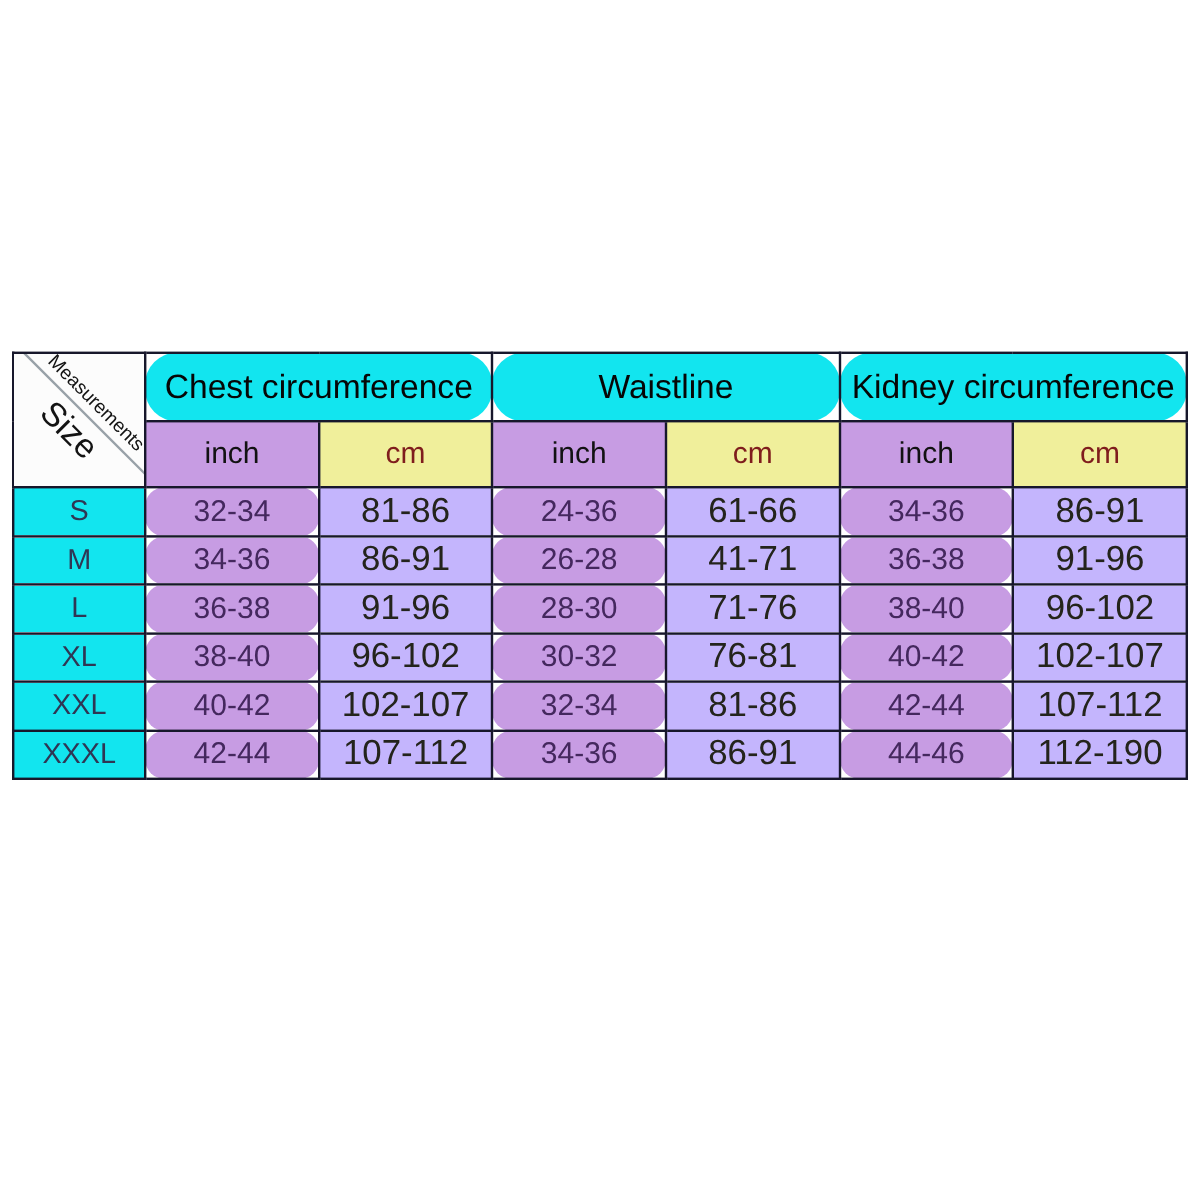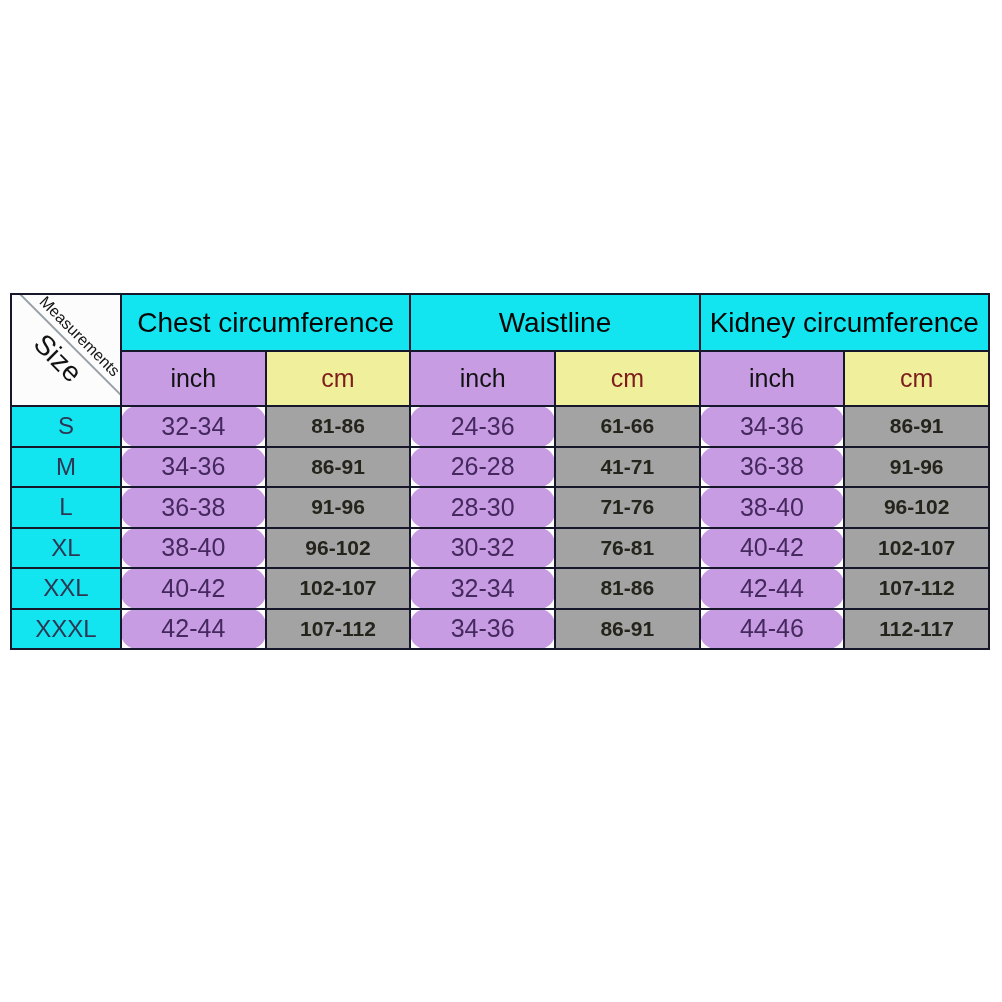--- a/index.html
+++ b/index.html
@@ -33,20 +33,21 @@
     font-weight: normal;
     padding: 0;
     overflow: hidden;
   }
   tr.group-row { height: 57px; }
   tr.unit-row  { height: 55px; }
   th.group {
     background: #12e5ef;
     color: #060606;
     font-size: 28px;
+    border-radius: 26px;
   }
   th.unit-inch {
     background: #c79ce3;
     color: #121212;
     font-size: 25px;
   }
   th.unit-cm {
     background: #f0ef9b;
     color: #7f1d1d;
     font-size: 25px;
@@ -56,24 +57,23 @@
     color: #2f3654;
     font-size: 24px;
   }
   td.purple-cell {
     background: #c79ce3;
     color: #44285e;
     font-size: 25px;
     border-radius: 16px;
   }
   td.yellow-cell {
-    background: #a3a3a3;
+    background: #c4b5fd;
     color: #24241c;
-    font-size: 21px;
-    font-weight: bold;
+    font-size: 29px;
   }
   th.corner {
     background: #fcfcfc;
     position: relative;
     overflow: hidden;
   }
   .corner-rot {
     position: absolute;
     inset: 0;
     display: flex;
@@ -183,17 +183,17 @@
           <td class="purple-cell">42-44</td>
           <td class="yellow-cell">107-112</td>
         </tr>
         <tr>
           <td class="size-cell">XXXL</td>
           <td class="purple-cell">42-44</td>
           <td class="yellow-cell">107-112</td>
           <td class="purple-cell">34-36</td>
           <td class="yellow-cell">86-91</td>
           <td class="purple-cell">44-46</td>
-          <td class="yellow-cell">112-117</td>
+          <td class="yellow-cell">112-190</td>
         </tr>
       </tbody>
   </table>
 </div>
 
 </body></html>

